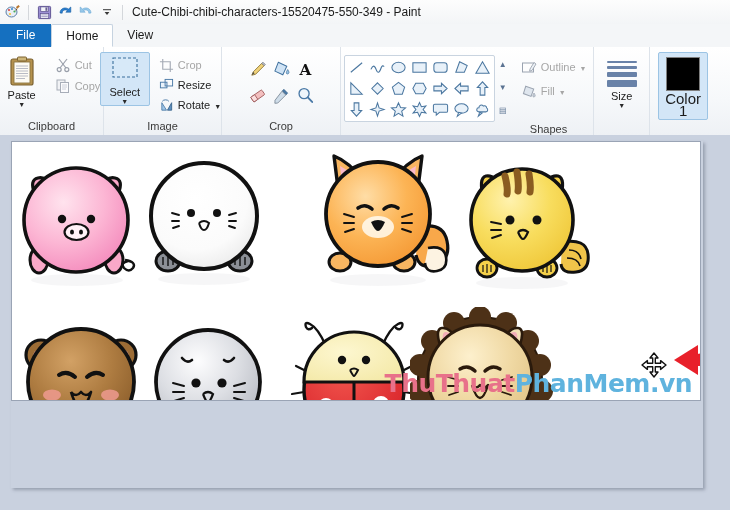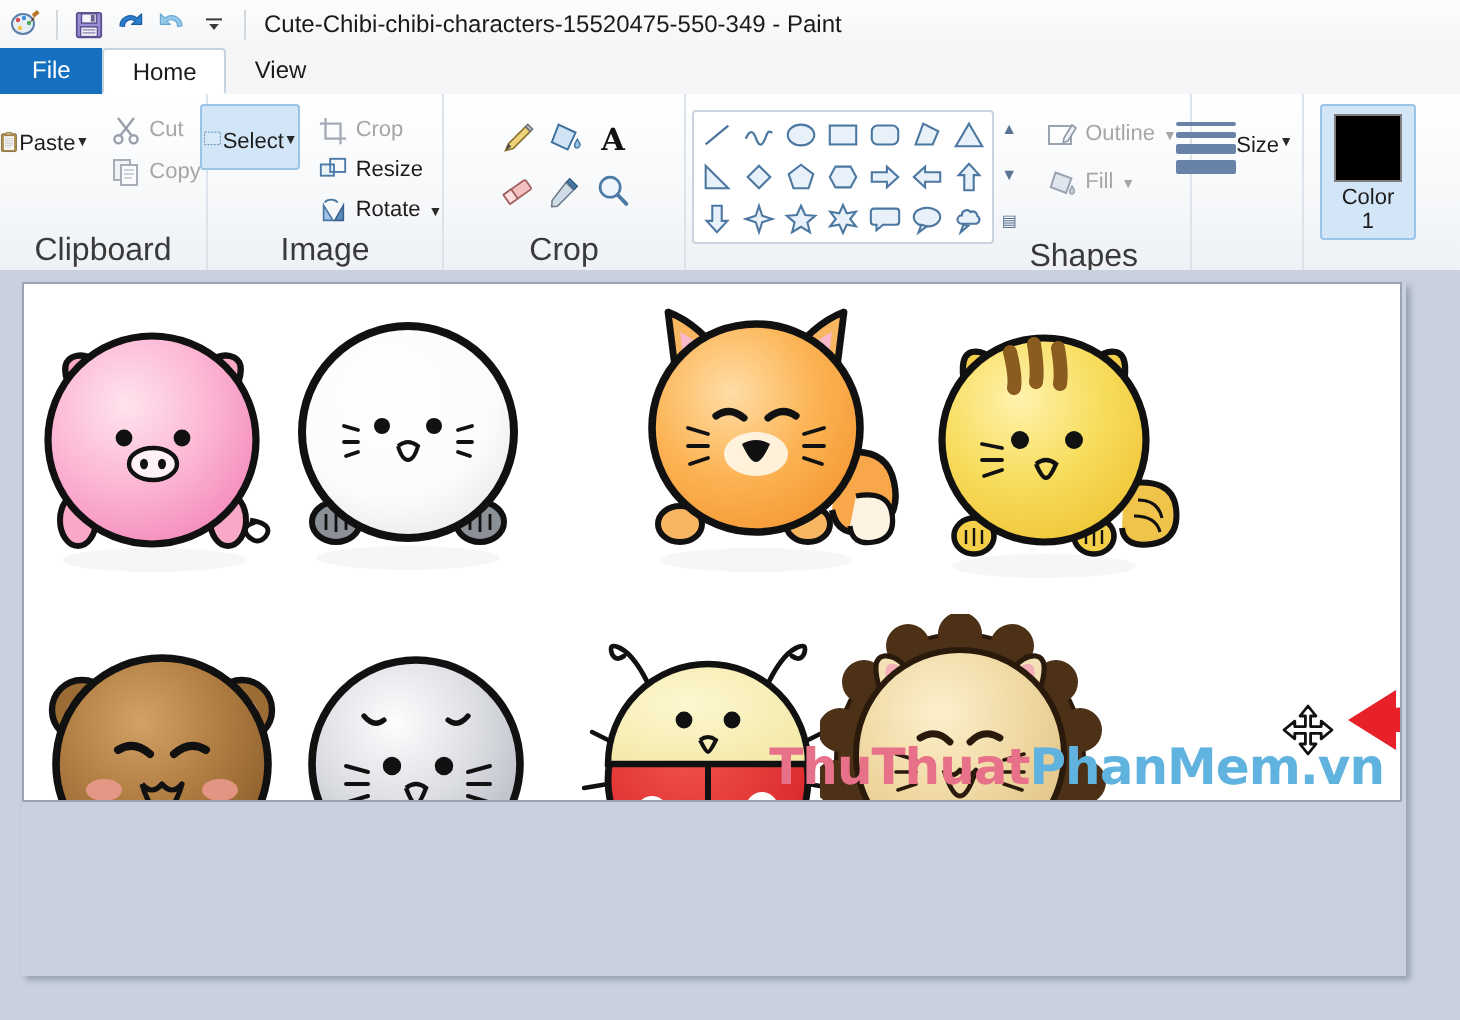--- a/index.html
+++ b/index.html
@@ -44,24 +44,24 @@
   .ribbon{
     position:absolute;left:0;top:47px;width:730px;height:88px;
     background:linear-gradient(to bottom,#ffffff 0%,#f6f8fa 60%,#eef1f5 100%);
     border-bottom:1px solid #bcc7d4;
     display:flex;align-items:stretch;
   }
   .group{position:relative;display:flex;flex-direction:column;align-items:center;
          height:88px;box-sizing:border-box;padding-top:3px;}
   .group + .group{border-left:1px solid #dde3ea;}
   .group-body{flex:1;display:flex;align-items:flex-start;padding:2px 6px 0 6px;}
-  .group-label{font-size:16px;color:#3a3a3a;height:14px;line-height:14px;margin-bottom:2px;text-align:center;}
+  .group-label{font-size:11px;color:#3a3a3a;height:14px;line-height:14px;margin-bottom:2px;text-align:center;}
 
   .bigbtn{
-    display:flex;flex-direction:row;align-items:center;justify-content:flex-end;
+    display:flex;flex-direction:column;align-items:center;justify-content:flex-end;
     width:46px;padding-top:3px;cursor:default;border-radius:2px;
   }
   .bigbtn .lbl{font-size:11px;margin-top:2px;color:#1c1c1c;}
   .caret{font-size:7px;line-height:6px;color:#2a2a2a;margin-top:1px;}
   .smallcol{display:flex;flex-direction:column;justify-content:space-between;padding-top:4px;gap:3px;}
   .smallbtn{display:flex;align-items:center;gap:4px;height:18px;padding:0 4px;border-radius:2px;cursor:default;}
   .smallbtn .lbl{font-size:11px;color:#1c1c1c;}
   .smallbtn.disabled .lbl{color:#a6a6a6;}
 
   .sel-active{background:#d3e6f7;border:1px solid #9cc4e4;border-radius:2px;}
@@ -86,21 +86,21 @@
   .sbtn{width:12px;height:19px;display:flex;align-items:center;justify-content:center;
         font-size:8px;color:#5b7392;cursor:default;}
 
   
   .sizestack{display:flex;flex-direction:column;align-items:center;gap:3px;padding-top:6px;}
   .sizeline{background:#6982a8;border-radius:1px;}
 
   
   .colorbtn{display:flex;flex-direction:column;align-items:center;padding:4px 6px 2px 6px;border-radius:2px;}
   .swatch{width:34px;height:34px;border:1px solid #7f7f7f;box-sizing:border-box;}
-  .colorbtn .lbl{font-size:11px;margin-top:2px;text-align:center;line-height:12px;}
+  .colorbtn .lbl{font-size:15px;margin-top:2px;text-align:center;line-height:12px;}
 
   
   .workspace{
     position:absolute;left:0;top:135px;width:730px;height:375px;
     background:#c5cede;
     background:linear-gradient(to right,#c9d1df 0%,#c9d1df 100%);
   }
   .canvas{
     position:absolute;left:11px;top:6px;width:690px;height:260px;
     background:#ffffff;border:1px solid #9aa4b5;box-sizing:border-box;

